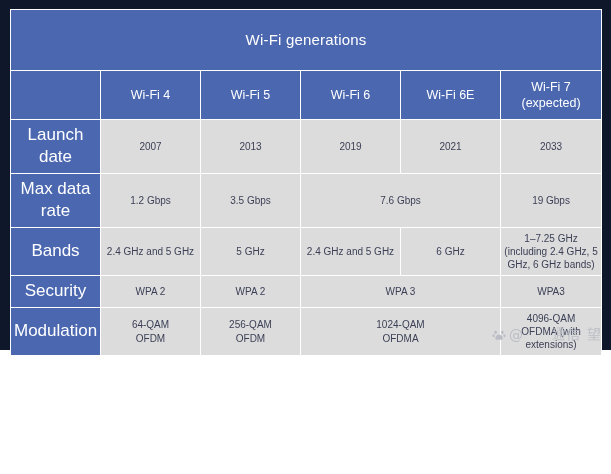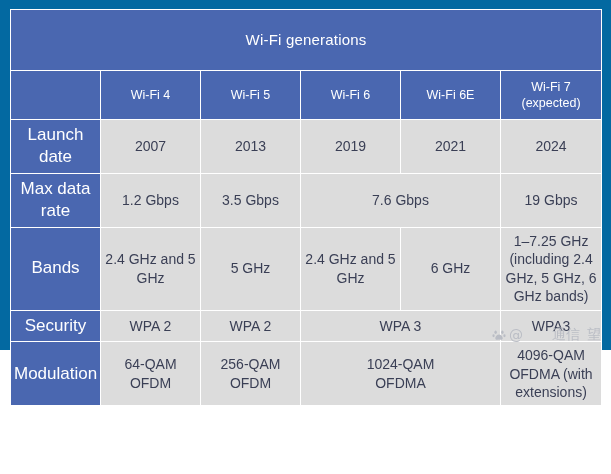--- a/index.html
+++ b/index.html
@@ -11,21 +11,21 @@
     width: 611px;
     height: 474px;
     overflow: hidden;
     font-family: "Liberation Sans", sans-serif;
     -webkit-font-smoothing: antialiased;
   }
   .page {
     position: relative;
     width: 611px;
     height: 350px;
-    background: #0369a1;
+    background: #0f172a;
   }
   .table-wrap {
     position: absolute;
     left: 10px;
     top: 9px;
     width: 591px;
   }
   table.wifi {
     border-collapse: collapse;
     table-layout: fixed;
@@ -63,21 +63,21 @@
     background: #4A67B0;
     color: #ffffff;
     text-align: left;
     padding-left: 8px;
     font-size: 17px;
   }
   
   .data {
     background: #DCDCDC;
     color: #3A3F55;
-    font-size: 14px;
+    font-size: 10px;
     border: 1px solid #EDEDED;
   }
   
   .watermark {
     position: absolute;
     right: 10px;
     bottom: 6px;
     display: flex;
     align-items: center;
     gap: 3px;
@@ -132,21 +132,21 @@
             <span>(expected)</span>
           </td>
         </tr>
 
       <tr>
             <td class="rowlabel">Launch date</td>
             <td class="data">2007</td>
             <td class="data">2013</td>
             <td class="data">2019</td>
             <td class="data">2021</td>
-            <td class="data">2024</td>
+            <td class="data">2033</td>
           </tr>
           <tr>
             <td class="rowlabel">Max data rate</td>
             <td class="data">1.2 Gbps</td>
             <td class="data">3.5 Gbps</td>
             <td class="data" colspan="2">7.6 Gbps</td>
             <td class="data">19 Gbps</td>
           </tr>
           <tr>
             <td class="rowlabel">Bands</td>

